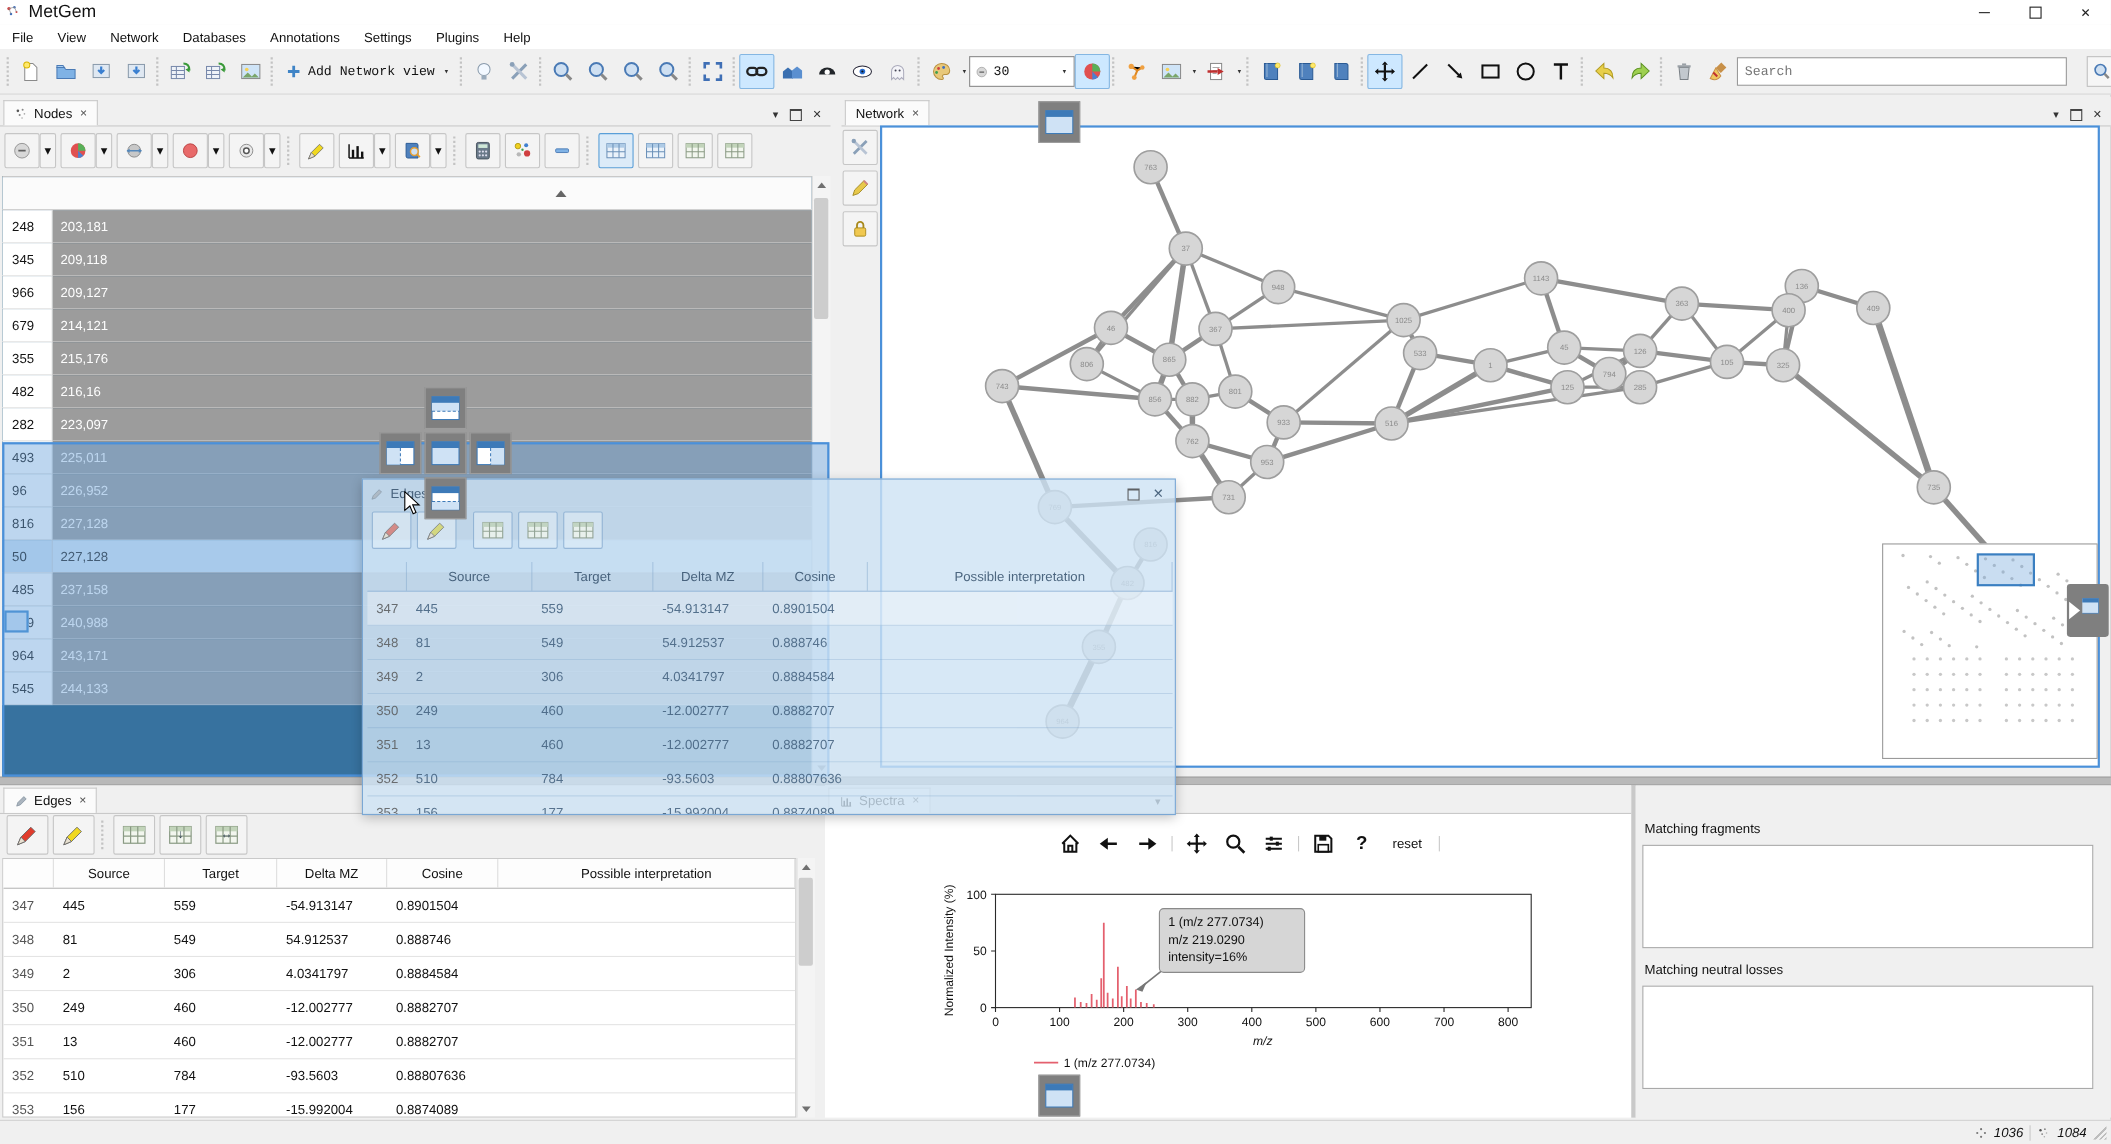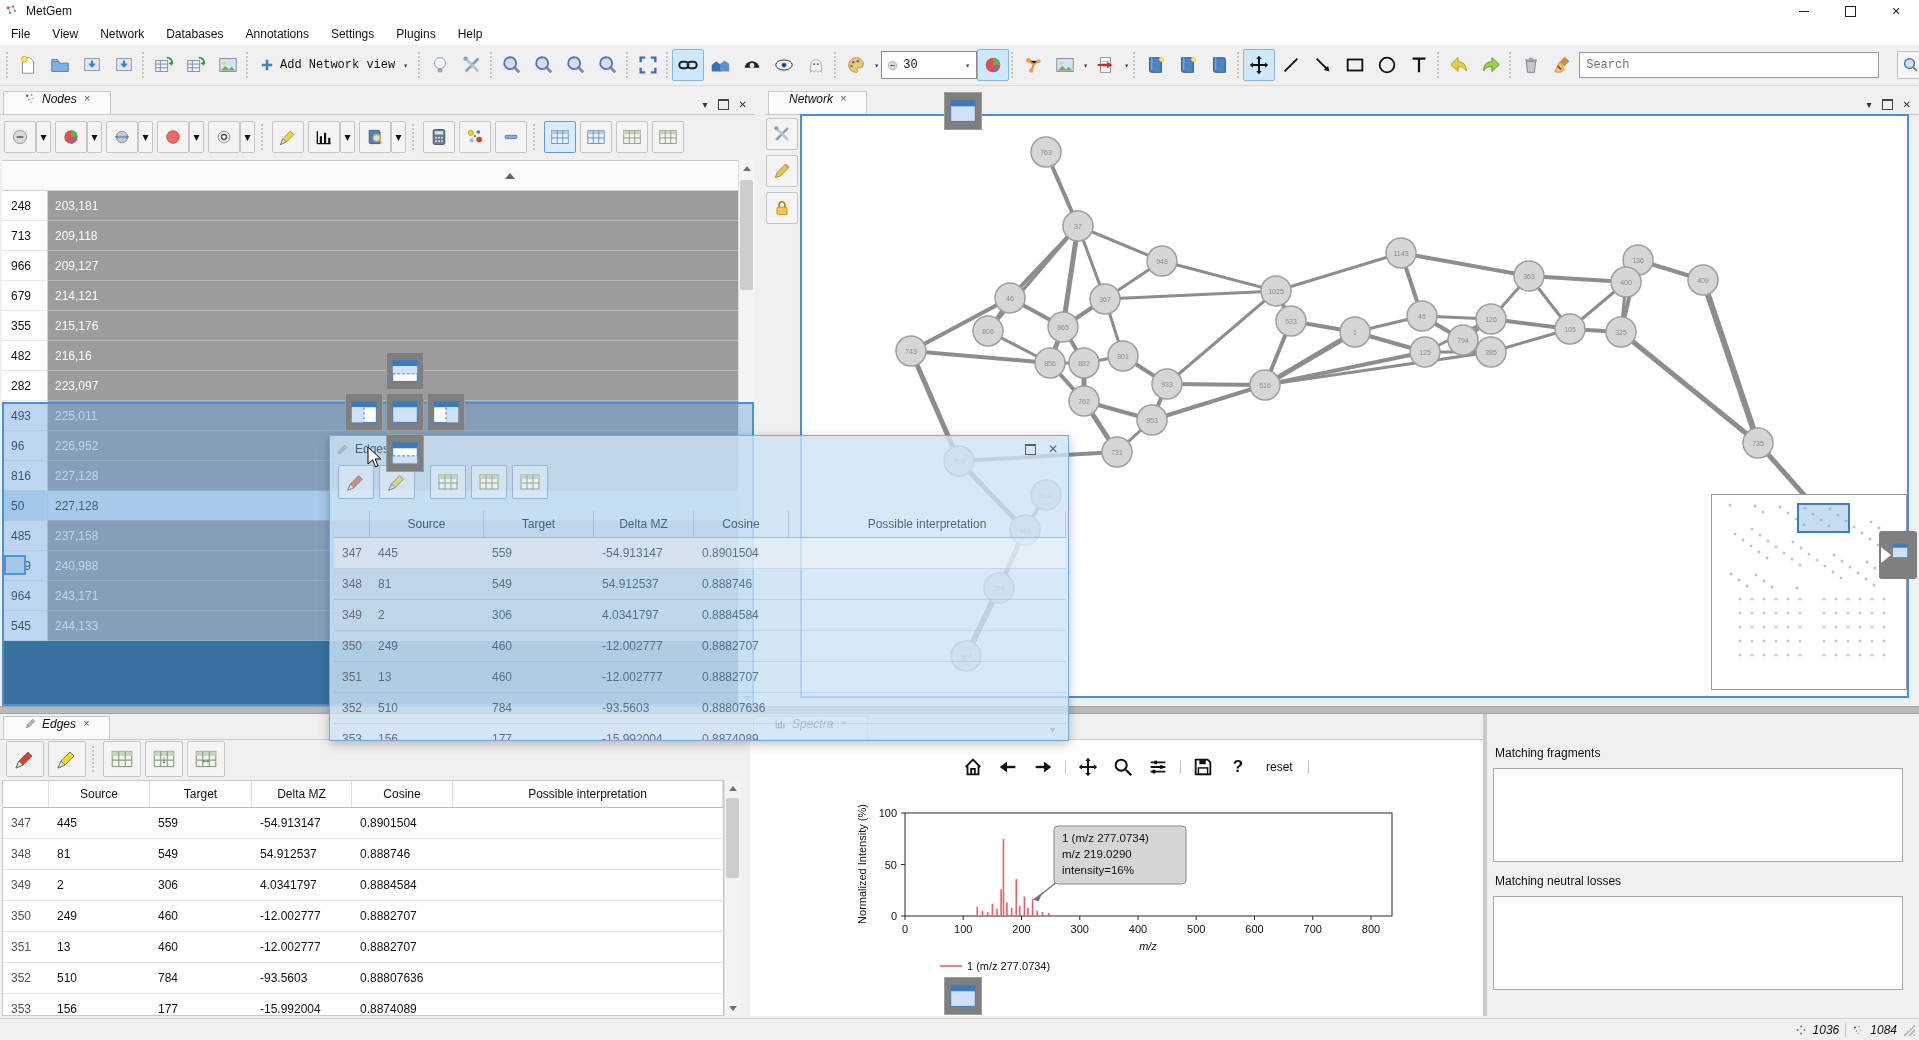--- a/index.html
+++ b/index.html
@@ -2,21 +2,21 @@
 <html><head>
 <meta charset="utf-8">
 <style>
   html,body{margin:0;padding:0;background:#000;}
   #app{position:relative;width:1919px;height:1040px;background:#f0f0f0;overflow:hidden;
        font-family:"Liberation Sans","DejaVu Sans",sans-serif;font-size:12px;color:#111;
        -webkit-user-select:none;user-select:none;}
   .abs{position:absolute;}
   
   #titlebar{left:0;top:0;width:1919px;height:22px;background:#fff;display:flex;align-items:center;}
-  #titlebar .title{margin-left:6px;font-size:12px;}
+  #titlebar .title{margin-left:6px;font-size:16px;}
   #winbtns{margin-left:auto;display:flex;height:22px;}
   .winbtn{width:46px;height:22px;display:flex;align-items:center;justify-content:center;color:#222;font-size:11px;}
   .winbtn .minbar{width:10px;height:1px;background:#222;display:block;}
   .winbtn .maxbox{width:9px;height:9px;border:1px solid #222;display:block;}
   #menubar{left:0;top:22px;width:1919px;height:23px;background:#fff;display:flex;align-items:center;border-bottom:1px solid #e4e4e4;}
   .menu-item{padding:3px 11px;font-size:12px;}
   
   #toolbar{left:0;top:45px;width:1919px;height:41px;background:#f0f0f0;border-bottom:1px solid #d8d8d8;display:flex;align-items:center;padding:0 4px;box-sizing:border-box;font-family:Liberation Mono, monospace;}
   .grip{width:5px;height:26px;border-left:2px dotted #c3c3c3;margin:0 4px 0 2px;}
   .tbtn{width:30px;height:30px;display:flex;align-items:center;justify-content:center;border:1px solid transparent;border-radius:2px;flex:none;}
@@ -25,21 +25,21 @@
   .icon{display:inline-flex;}
   #btn-add-view{display:flex;align-items:center;height:30px;padding:0 6px;border-radius:2px;flex:none;}
   #btn-add-view span.lbl{margin:0 6px 0 4px;font-size:12px;}
   #neighbors-combo{width:86px;height:26px;background:#fff;border:1px solid #8a8a8a;display:flex;align-items:center;padding:0 4px;flex:none;}
   #neighbors-combo .val{flex:1;margin-left:4px;}
   #search-wrap{margin-left:auto;display:flex;align-items:center;margin-right:6px;gap:14px;}
   #search-input{width:286px;height:24px;border:1px solid #9a9a9a;background:#fff;font-family:inherit;font-size:12px;padding:0 6px;}
   #search-btn{width:26px;height:26px;margin-left:4px;display:flex;align-items:center;justify-content:center;border:1px solid #c0c0c0;background:#f6f6f6;}
   
   .tabbar{background:#f0f0f0;border-bottom:1px solid #c9c9c9;display:flex;align-items:flex-end;}
-  .ptab{height:22px;display:flex;background:#fbfbfb;border:1px solid #c9c9c9;border-bottom:none;padding:0 20px;margin-left:3px;font-size:12px;gap:5px;font-style:italic;}
+  .ptab{height:22px;display:flex;align-items:center;background:#fbfbfb;border:1px solid #c9c9c9;border-bottom:none;padding:0 9px;margin-left:3px;font-size:12px;gap:5px;}
   .ptab .x{color:#555;font-size:11px;margin-left:2px;}
   .dockbtns{margin-left:auto;display:flex;align-items:center;gap:10px;padding-right:8px;padding-bottom:4px;color:#333;}
   .dockbtns .b{font-size:10px;}
   .floatglyph{width:9px;height:8px;border:1px solid #444;border-top:2px solid #444;display:block;}
   
   #nodes-tabbar{left:0;top:88px;width:755px;height:26px;}
   #nodes-toolbar{left:0;top:116px;width:755px;height:42px;background:#f0f0f0;display:flex;align-items:center;padding-left:4px;box-sizing:border-box;}
   .sbtn{width:30px;height:30px;border:1px solid #c6c6c6;border-radius:2px;background:#f4f4f4;display:flex;align-items:center;justify-content:center;flex:none;}
   .sbtn.dd2{width:13px;}
   .sbtn.checked{border-color:#5a9fd8;background:#dcebf8;}
@@ -801,21 +801,21 @@
 <div id="nodes-table" class="abs">
   <div id="nodes-header">
         <span class="sortcaret"></span>
       </div>
   <div id="nodes-rows">
         <div class="nrow">
           <div class="ncell-num">248</div>
           <div class="ncell-val">203,181</div>
         </div>
         <div class="nrow">
-          <div class="ncell-num">713</div>
+          <div class="ncell-num">345</div>
           <div class="ncell-val">209,118</div>
         </div>
         <div class="nrow">
           <div class="ncell-num">966</div>
           <div class="ncell-val">209,127</div>
         </div>
         <div class="nrow">
           <div class="ncell-num">679</div>
           <div class="ncell-val">214,121</div>
         </div>

